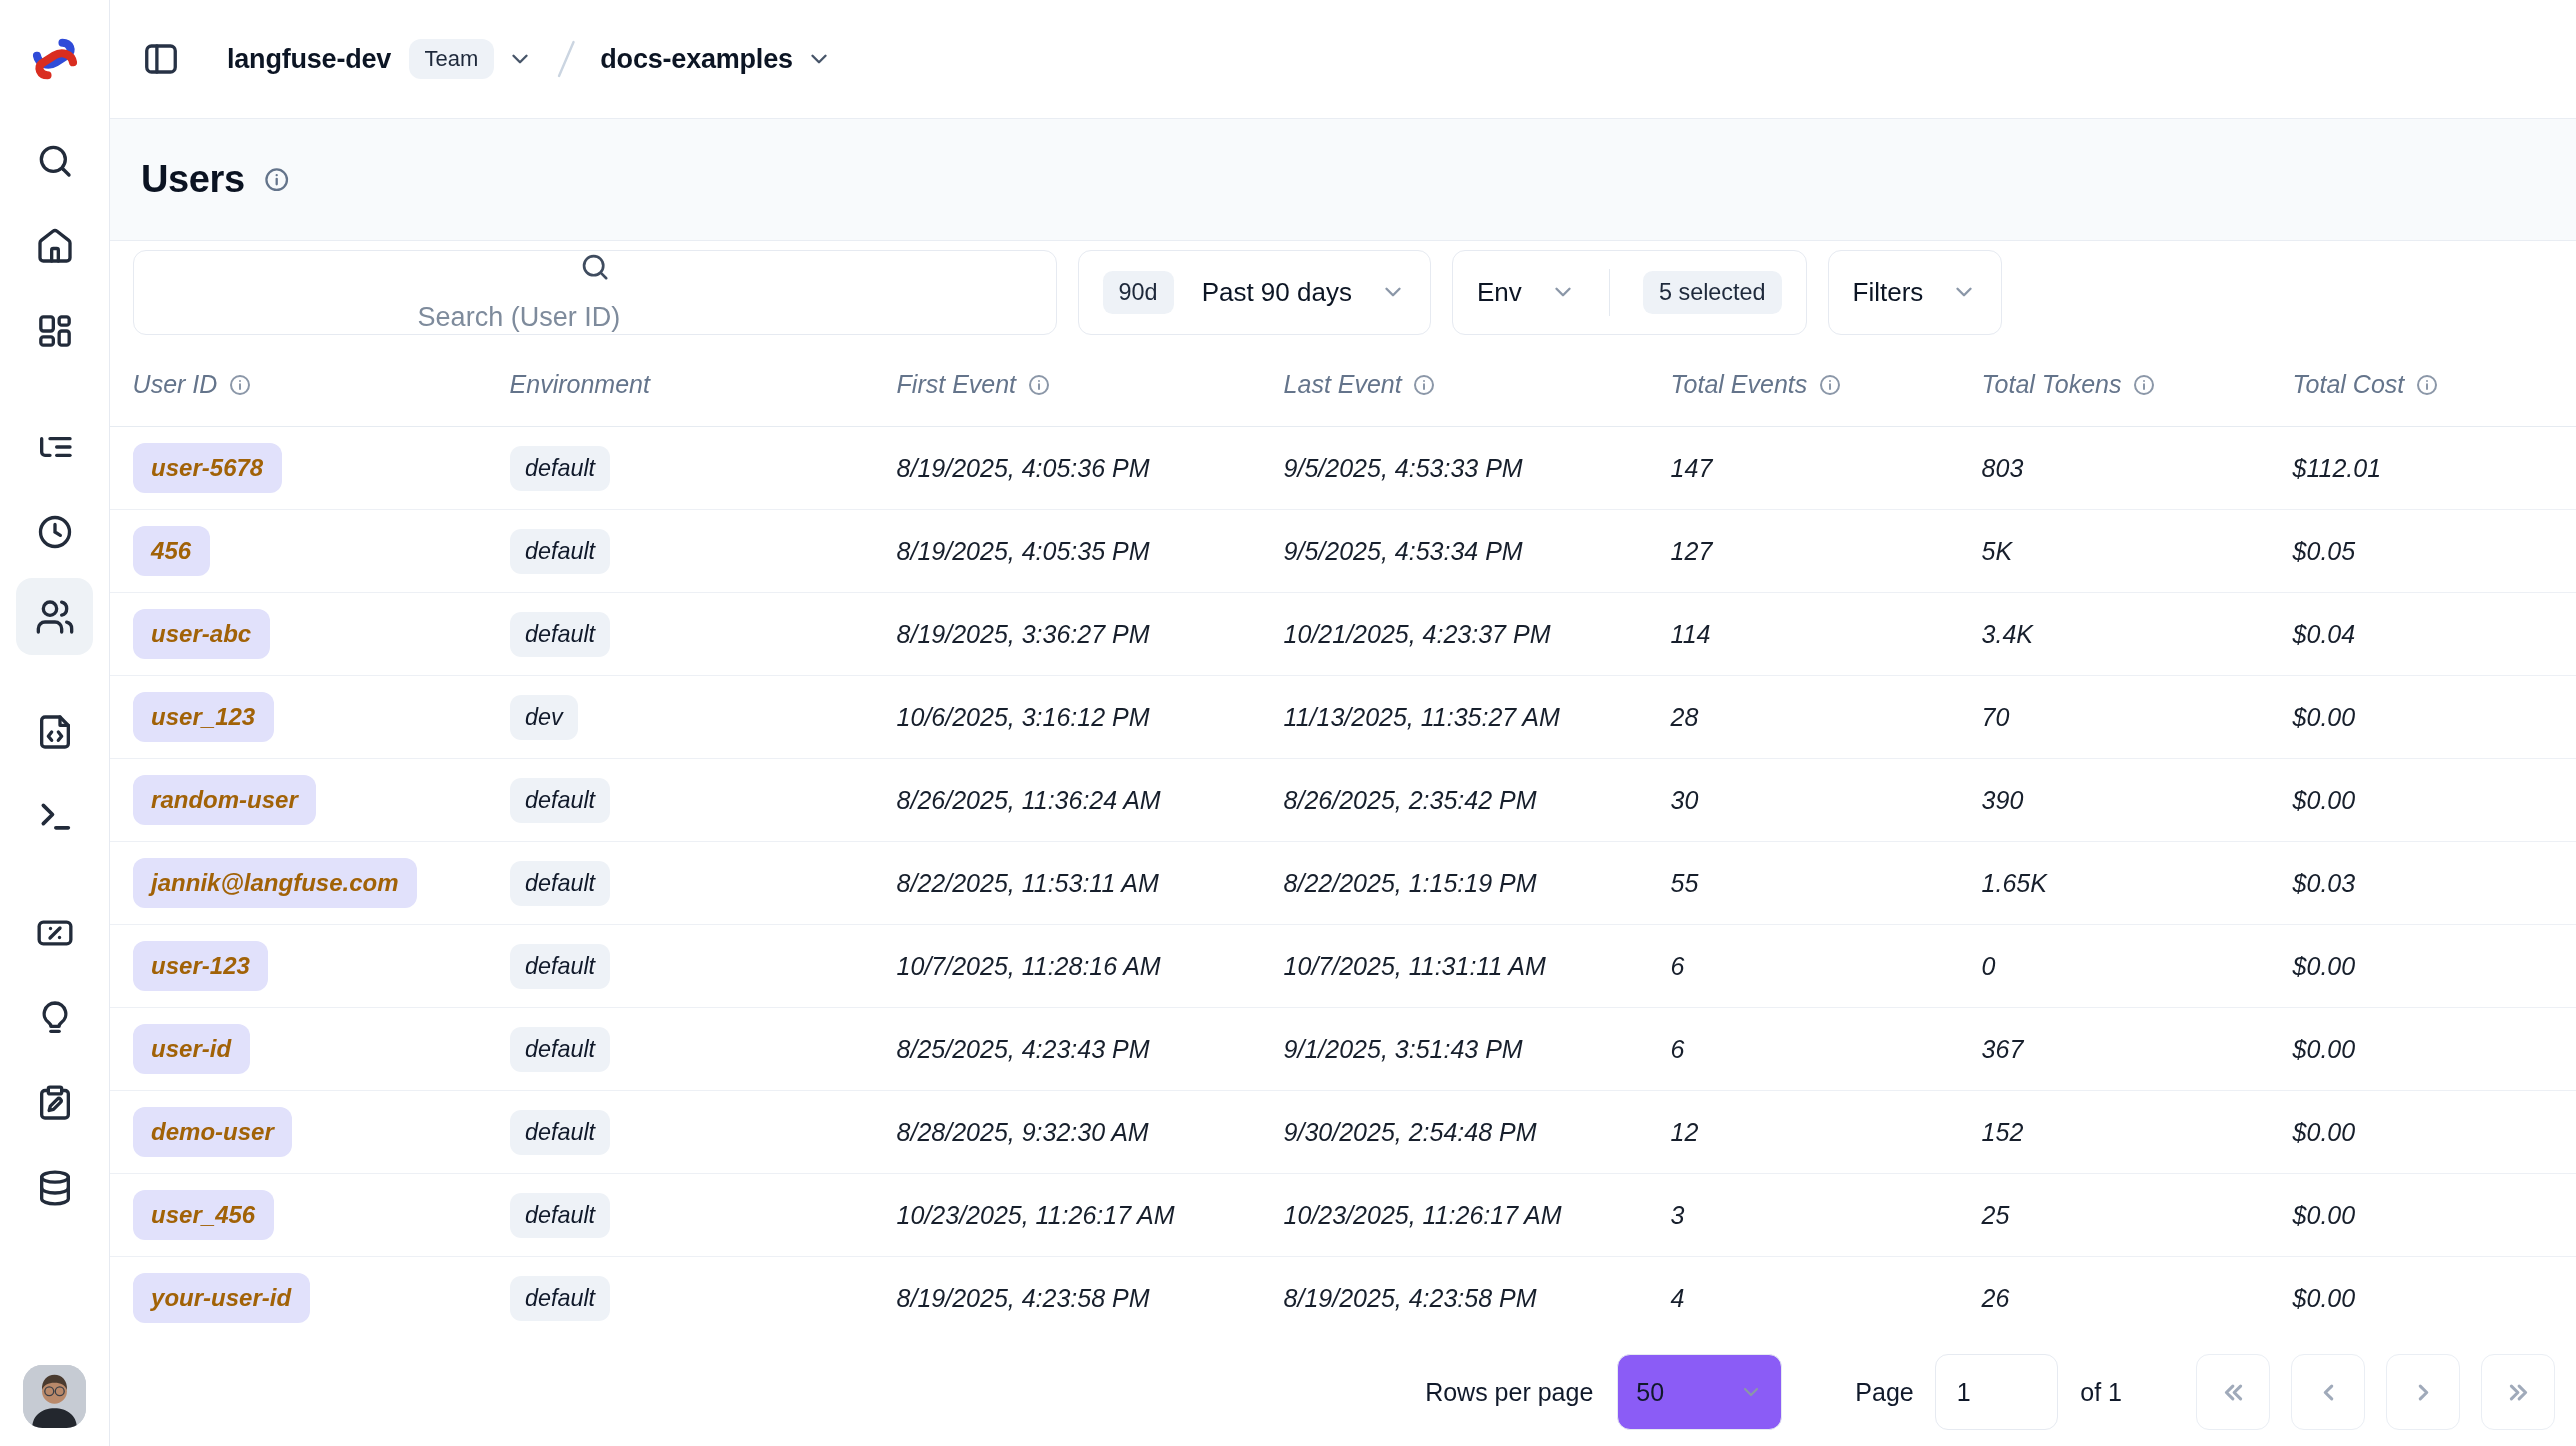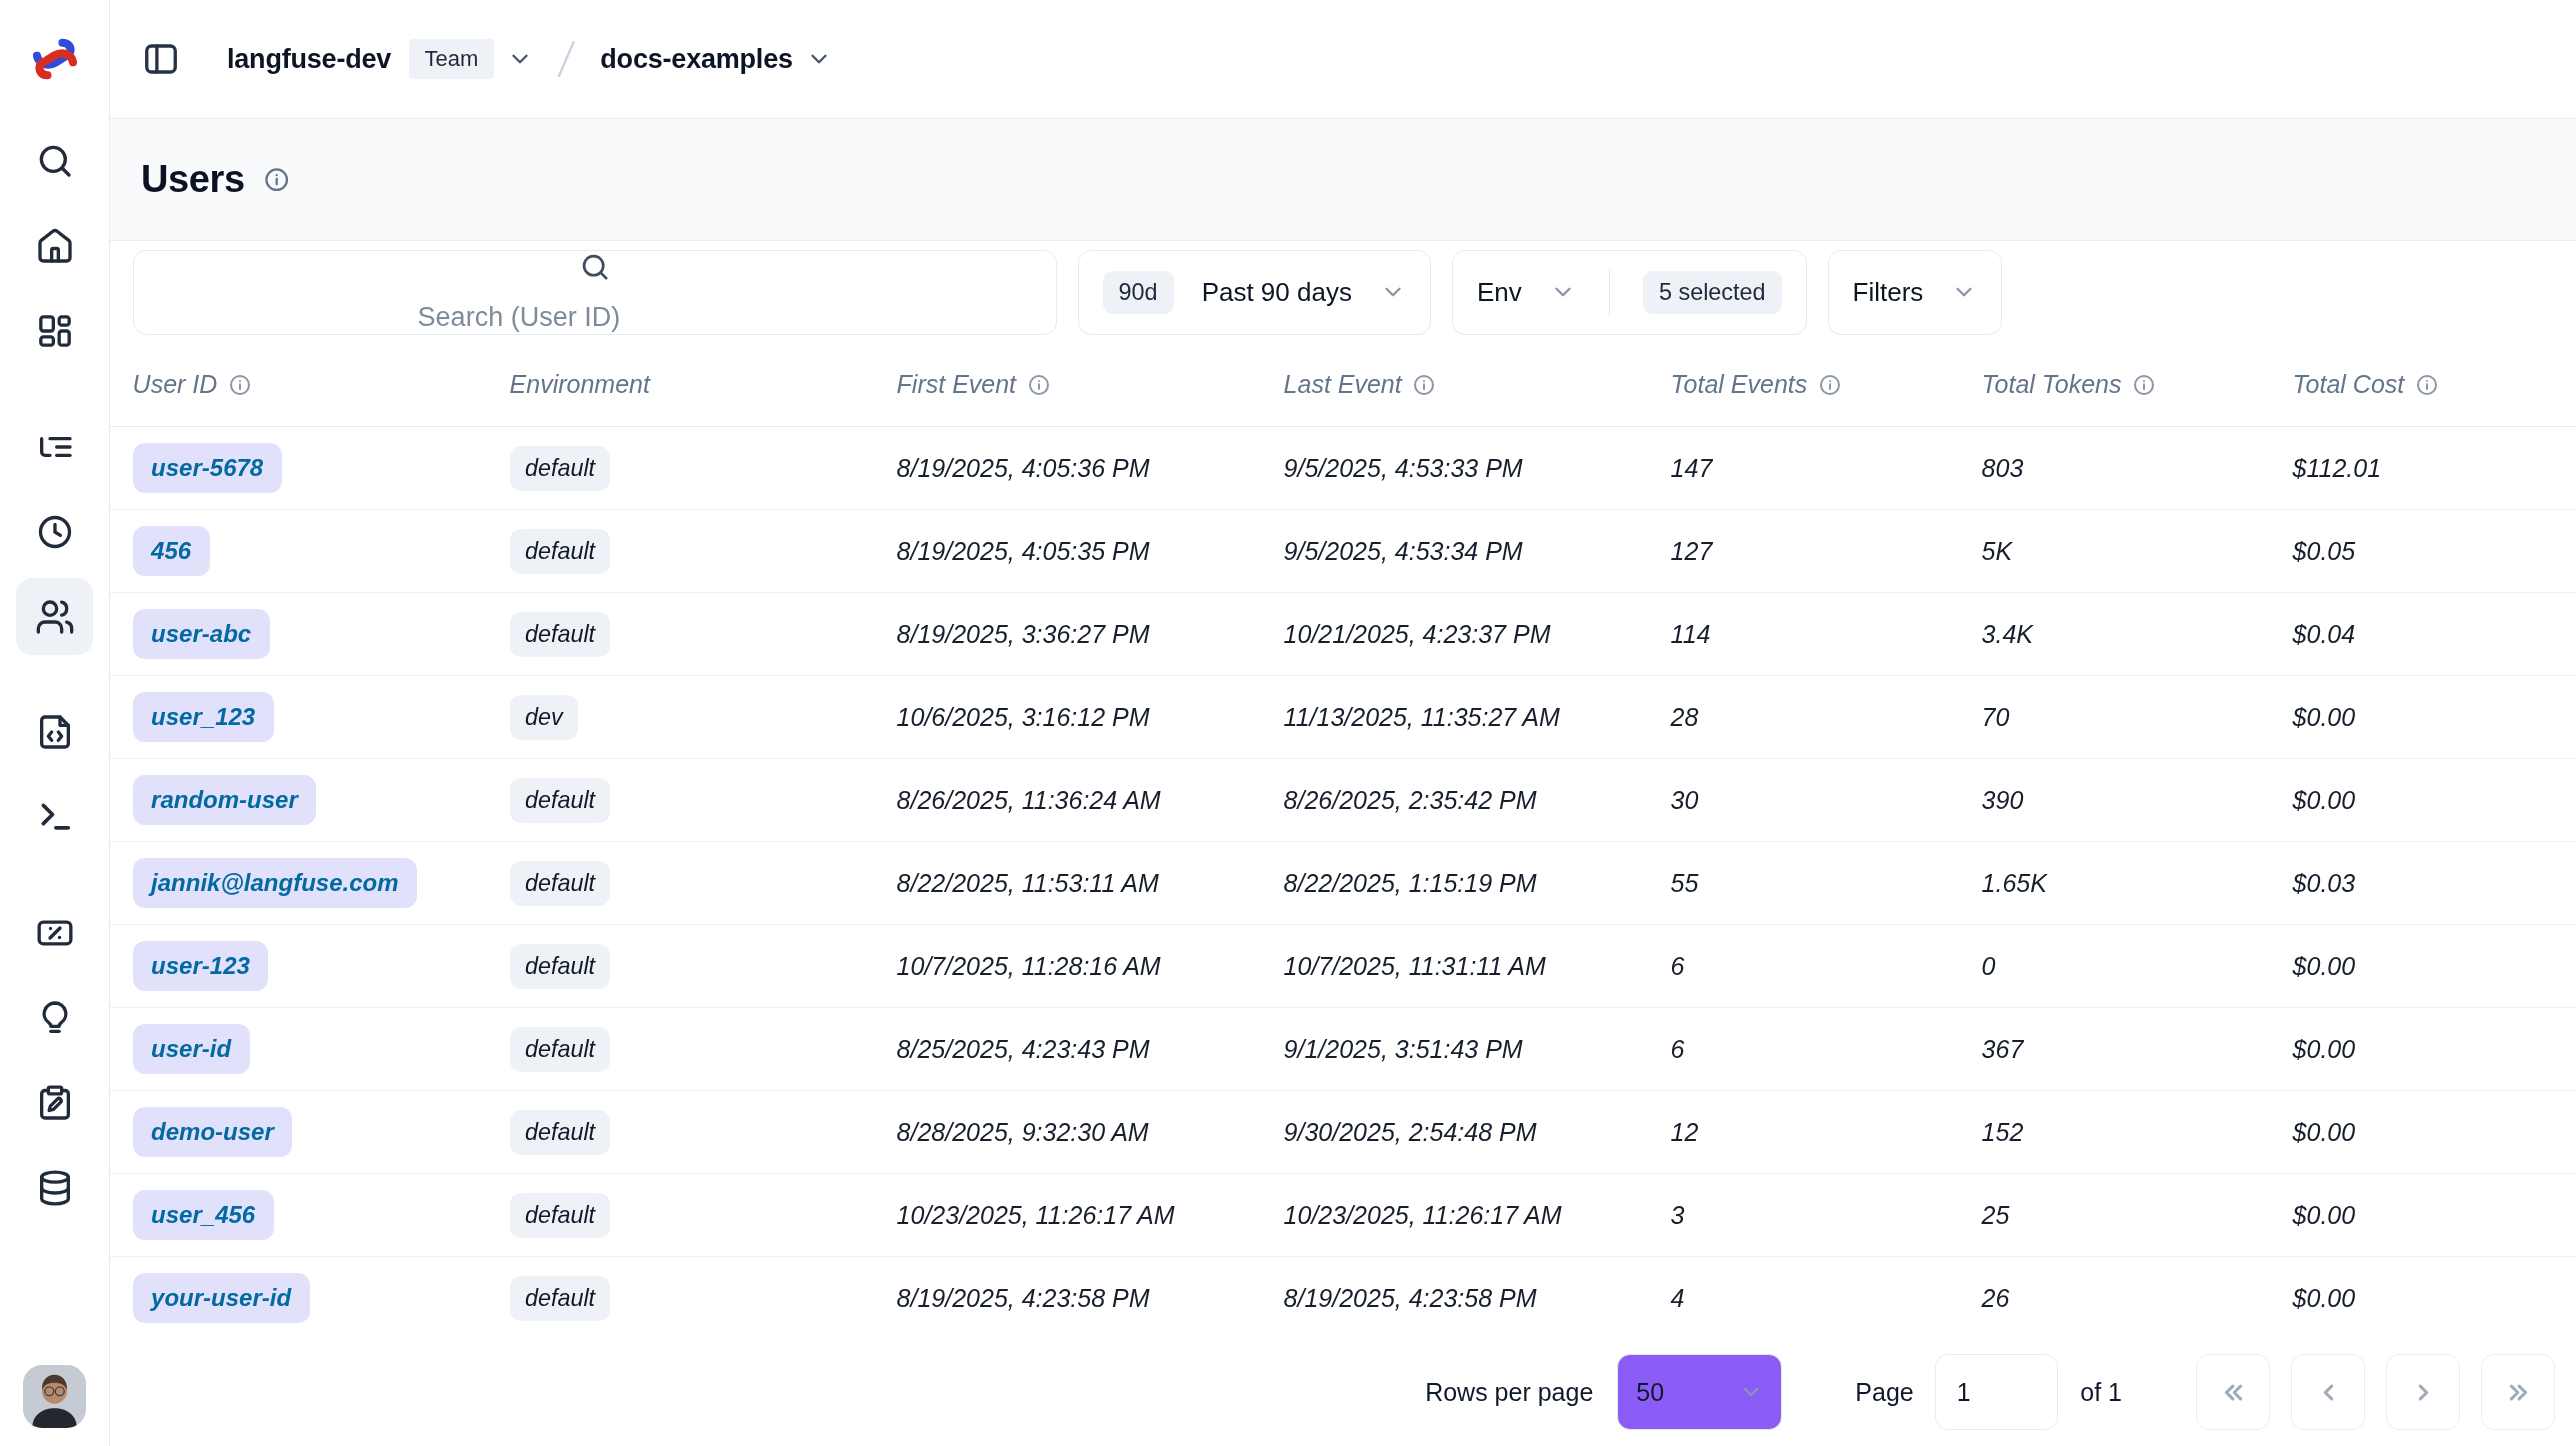--- a/index.html
+++ b/index.html
@@ -41,21 +41,21 @@
 
   .topbar {
     height: 118px; flex: none;
     display: flex; align-items: center;
     padding: 0 32px;
   }
   .toggle-btn { background: none; border: none; cursor: pointer; color: #273245; display: flex; margin-right: 47px; }
   .toggle-btn svg { width: 38px; height: 38px; }
   .org-name, .project-name { font-size: 27px; font-weight: 600; color: #0c1524; letter-spacing: -0.2px; }
   .team-badge {
-    background: #eef2f7; border-radius: 4px; padding: 7.3px 15.3px;
+    background: #eef2f7; border-radius: 12px; padding: 7.3px 15.3px;
     font-size: 22px; color: #1e293b; margin-left: 18px;
   }
   .crumb-chevron { background:none; border:none; cursor:pointer; color: #475569; display:flex; margin-left: 13px; }
   .crumb-chevron svg { width: 26px; height: 26px; }
   .slash { margin: 0 22.6px; display: flex; }
 
   .title-band {
     height: 123px; flex: none;
     background: #f8fafc;
     border-top: 1.6px solid #e9edf3;
@@ -118,21 +118,21 @@
   .th .info-icon svg { width: 24px; height: 24px; }
   .tbody { flex: 1; overflow: hidden; }
   .tr {
     height: 83px;
     border-bottom: 1.6px solid #edf0f5;
     font-size: 25px; color: #171f2c;
     cursor: pointer; background: #fff;
   }
   .uid-badge {
     display: inline-block;
-    background: #e1e1fb; color: #0369a1;
+    background: #e1e1fb; color: #a16207;
     font-weight: 700; font-size: 24px;
     padding: 11.3px 18.5px; border-radius: 12px;
     cursor: pointer; white-space: nowrap;
   }
   .env-badge {
     display: inline-block;
     background: #eef2f7; color: #10192a;
     font-size: 23.4px; padding: 9px 15.3px; border-radius: 11.3px;
     white-space: nowrap;
   }

